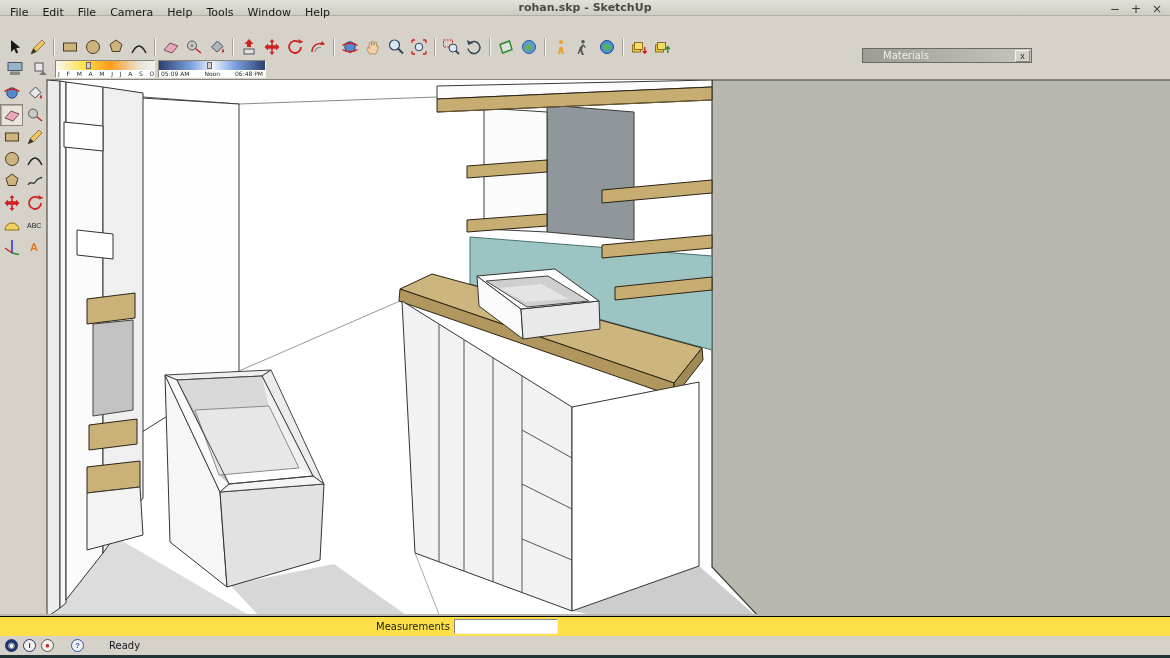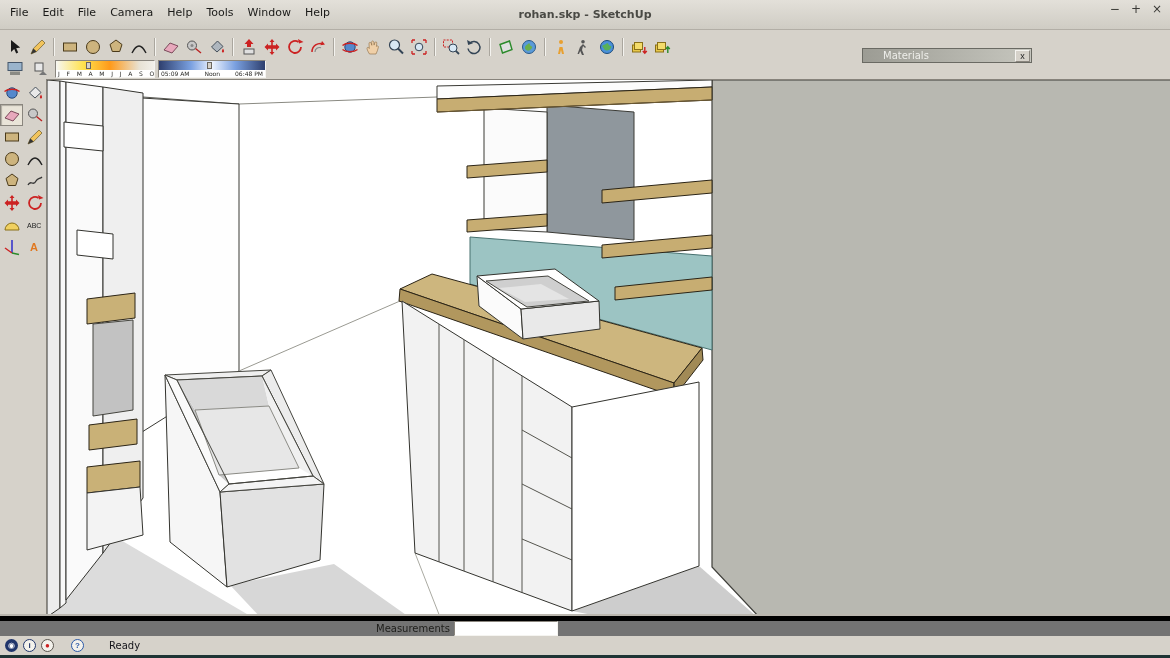--- a/index.html
+++ b/index.html
@@ -3,21 +3,21 @@
 <meta charset="utf-8">
 <style>
   * { box-sizing: border-box; }
   html,body { margin:0; padding:0; }
   body {
     width:1170px; height:658px; position:relative; overflow:hidden;
     background:#d6d2ca; font-family:"DejaVu Sans","Liberation Sans",sans-serif;
     color:#1a1a18; -webkit-font-smoothing:antialiased;
   }
   
-  .titlebar { position:absolute; top:0; left:0; width:1170px; height:30px;
+  .titlebar { position:absolute; top:0; left:0; width:1170px; height:16px;
     background:linear-gradient(#e3e0d9,#cfccc4); border-bottom:1px solid #b2aea6;
     display:flex; align-items:center; justify-content:center; }
   .title-text { font-size:11px; font-weight:bold; color:#4a4a45; }
   .win-controls { position:absolute; right:8px; top:0; height:18px; display:flex; gap:11px;
     align-items:center; font-size:12px; color:#3a3a36; }
   .win-controls span { cursor:default; line-height:18px; }
   
   .menubar { position:absolute; top:4px; left:0; width:1170px; height:17px;
     display:flex; align-items:center; padding-left:3px; }
   .menu-item { font-size:11px; padding:1px 7px 2px 7px; }
@@ -54,21 +54,21 @@
   
   .left-toolbar { position:absolute; left:0; top:79px; width:46px; height:537px;
     background:#d6d2ca; }
   .lt-grid { display:grid; grid-template-columns:23px 23px; padding:3px 0 0 0; }
   
   .viewport { position:absolute; left:46px; top:79px; width:1124px; height:537px;
     background:#ffffff; border-top:1px solid #87837b; border-left:1px solid #87837b; }
   .viewport svg { display:block; }
   
   .measure-bar { position:absolute; left:0; top:616px; width:1170px; height:20px;
-    background:#737373; border-top:5px solid #000000; box-shadow:0 -2px 0 #bab6ae;
+    background:#fde047; border-top:1px solid #000000; box-shadow:0 -2px 0 #bab6ae;
     display:flex; align-items:center; }
   .measure-label { margin-left:376px; font-size:10px; color:#1d1d1a; }
   .measure-input { margin-left:4px; width:104px; height:15px; border:1px solid;
     border-color:#8a867e #f5f4f0 #f5f4f0 #8a867e; background:#fff; font-size:10px;
     font-family:"DejaVu Sans",sans-serif; padding:0 2px; }
   
   .status-bar { position:absolute; left:0; top:636px; width:1170px; height:19px;
     background:#d6d2ca; display:flex; align-items:center; padding-left:5px; gap:5px; }
   .sicon { width:13px; height:13px; border-radius:50%; display:flex; align-items:center;
     justify-content:center; font-size:8px; padding:0; border:none; }

